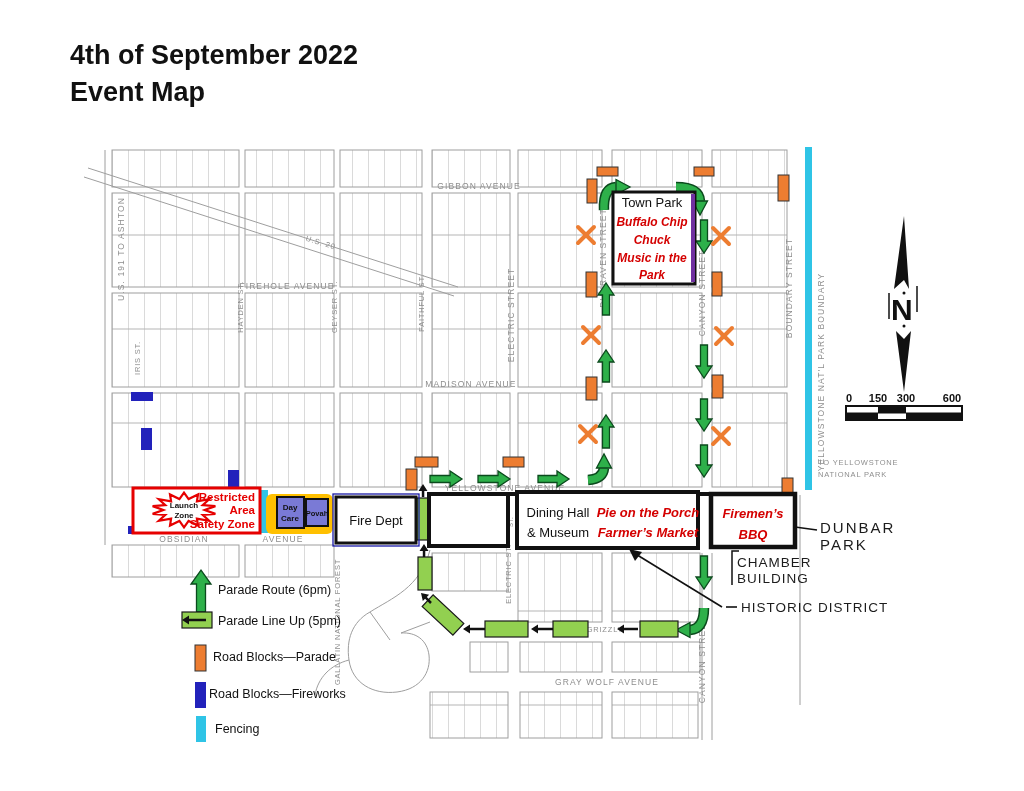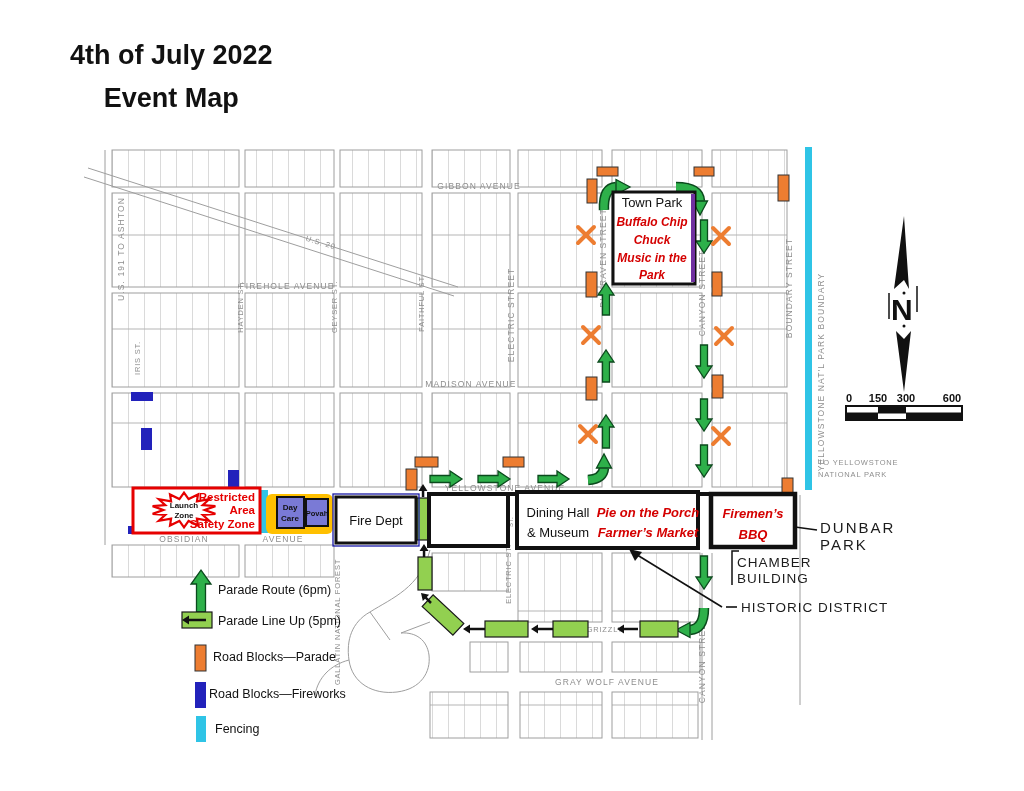--- a/index.html
+++ b/index.html
@@ -1,20 +1,20 @@
 <!DOCTYPE html>
 <html style="--route-green: #2eb04a; --lineup-green: #92d050; --restricted-red: #e60000; --event-red: #d40000; --daycare-purple: #7a7ad6; --daycare-yellow: #ffc000; --townpark-purple: #7030a0;"><head>
 <meta charset="utf-8">
 <style>
   html,body{margin:0;padding:0;background:#fff;}
   .stage{position:relative;width:1024px;height:791px;background:#fff;overflow:hidden;
          font-family:"Liberation Sans",sans-serif;}
   .title{position:absolute;left:70px;top:42px;color:#111;font-weight:bold;}
   .title .t1{font-size:27px;line-height:1.0;}
-  .title .t2{font-size:27px;line-height:1.0;margin-top:16px;text-align:center;}
+  .title .t2{font-size:27px;line-height:1.0;margin-top:10px;}
   svg{position:absolute;left:0;top:0;}
   .street-label{fill:#8e8e8e;font-size:8.5px;letter-spacing:1.1px;font-family:"Liberation Sans",sans-serif;}
   .street-label.sm{font-size:7.5px;letter-spacing:.8px;}
   .street-label.xs{font-size:6.5px;letter-spacing:.4px;}
   .lm-black{fill:#111;font-size:13px;font-family:"Liberation Sans",sans-serif;}
   .lm-red{fill:var(--event-red,#d40000);font-size:13px;font-weight:bold;font-style:italic;
           font-family:"Liberation Sans",sans-serif;}
   .lm-red.sm{font-size:12px;}
   .caps-label{fill:#1c1c1c;font-size:15px;letter-spacing:2px;font-family:"Liberation Sans",sans-serif;}
   .caps-label.md{font-size:13.5px;letter-spacing:1px;}
@@ -23,21 +23,21 @@
                   font-family:"Liberation Sans",sans-serif;}
   .legend-txt{fill:#111;font-size:12.5px;font-family:"Liberation Sans",sans-serif;}
   .scale-num{fill:#111;font-size:11px;font-weight:bold;font-family:"Liberation Sans",sans-serif;}
   .compass-n{fill:#111;font-size:30px;font-weight:bold;font-family:"Liberation Sans",sans-serif;}
 </style>
 </head>
 <body>
 
 <div class="stage">
   <div class="title">
-    <div class="t1">4th of July 2022</div>
+    <div class="t1">4th of September 2022</div>
     <div class="t2">Event Map</div>
   </div>
 
   <svg width="1024" height="791" viewBox="0 0 1024 791">
     <defs>
       <pattern id="lots" patternUnits="userSpaceOnUse" width="16" height="94">
         <rect width="16" height="94" fill="#ffffff"></rect>
         <line x1="0" y1="0" x2="0" y2="94" stroke="#b5b5b5" stroke-width="1"></line>
         <line x1="0" y1="47" x2="16" y2="47" stroke="#b5b5b5" stroke-width="1"></line>
       </pattern>

